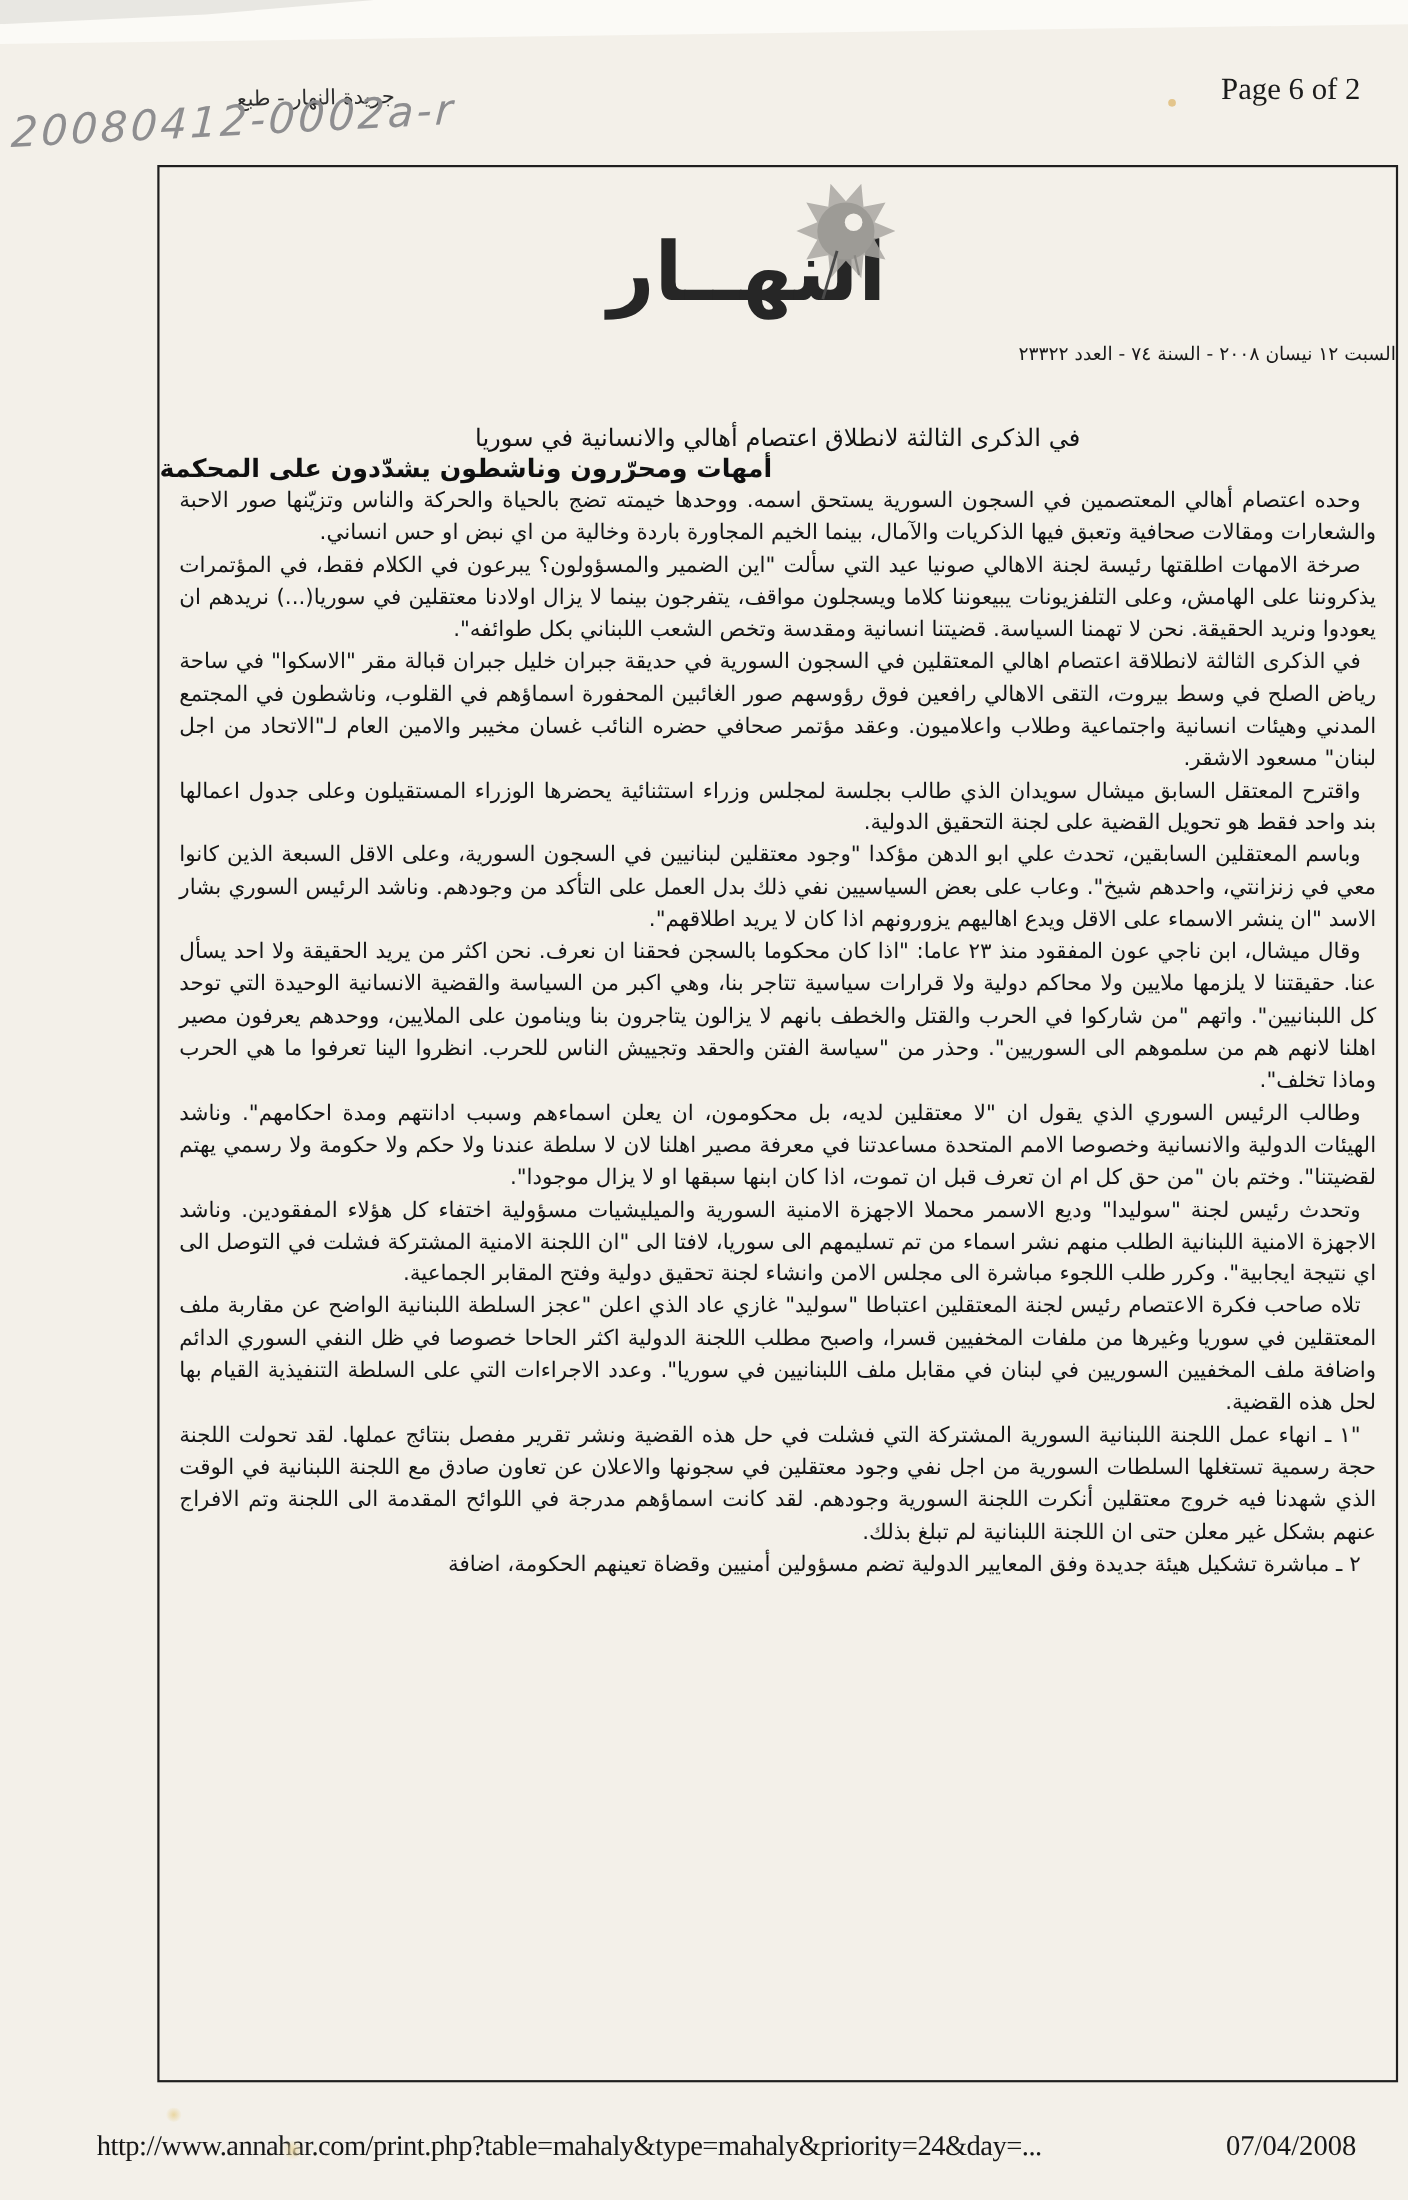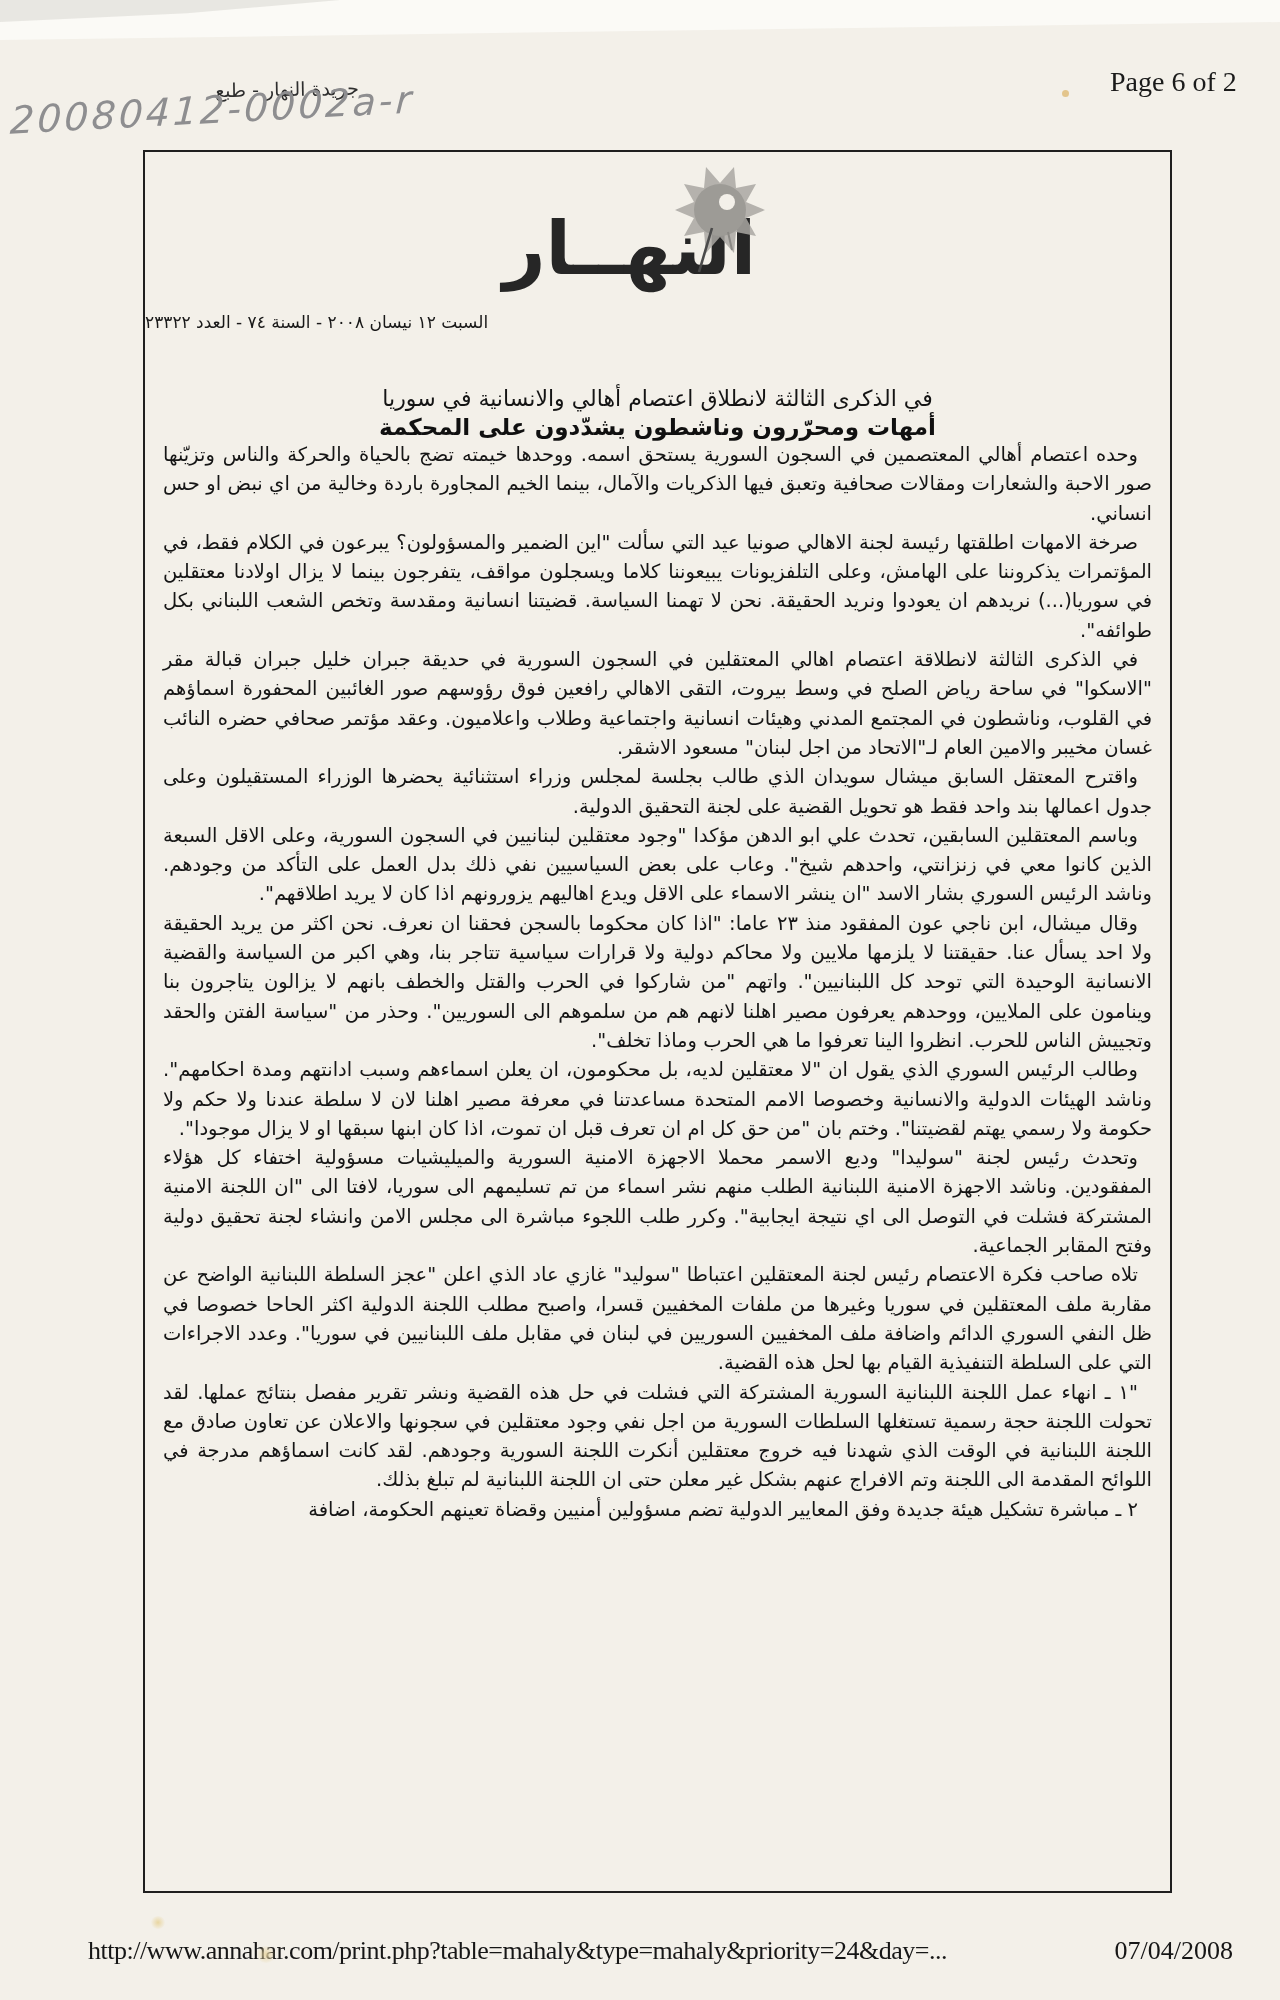--- a/index.html
+++ b/index.html
@@ -43,21 +43,21 @@
   }
   .page-indicator {
     position: absolute; left: 1110px; top: 66px;
     font-family: "Liberation Serif", "DejaVu Serif", serif;
     font-size: 28px; color: #1b1b1b;
   }
 
   
   .doc-frame {
     position: absolute; left: 143px; top: 150px;
-    width: 1029px; height: 1743px;
+    width: 1128px; height: 1743px;
     border: 2px solid #1f1f1f;
     box-sizing: border-box;
     overflow: hidden;
   }
 
   
   .logo-row {
     position: relative;
     width: 460px; height: 142px;
     margin: 12px auto 0;
@@ -71,33 +71,33 @@
     letter-spacing: -2px;
     line-height: 100px;
   }
   .logo-sun {
     position: absolute; right: 88px; top: -6px;
     width: 104px; height: 120px;
   }
 
   .dateline {
     margin-top: 6px;
-    text-align: left; direction: rtl;
+    text-align: right; direction: rtl;
     font-size: 17px; color: #181818;
     letter-spacing: .3px;
   }
 
   .kicker {
     margin-top: 54px;
     text-align: center; direction: rtl;
     font-size: 22px; color: #141414;
   }
   .headline {
     margin-top: 3px;
-    text-align: center; direction: rtl;
+    text-align: left; direction: rtl;
     font-size: 23px; font-weight: bold; color: #101010;
   }
 
   .article-body {
     padding: 0 18px 0 18px;
     direction: rtl;
     text-align: justify;
     font-size: 19.5px;
     line-height: 29.3px;
     color: #151515;

